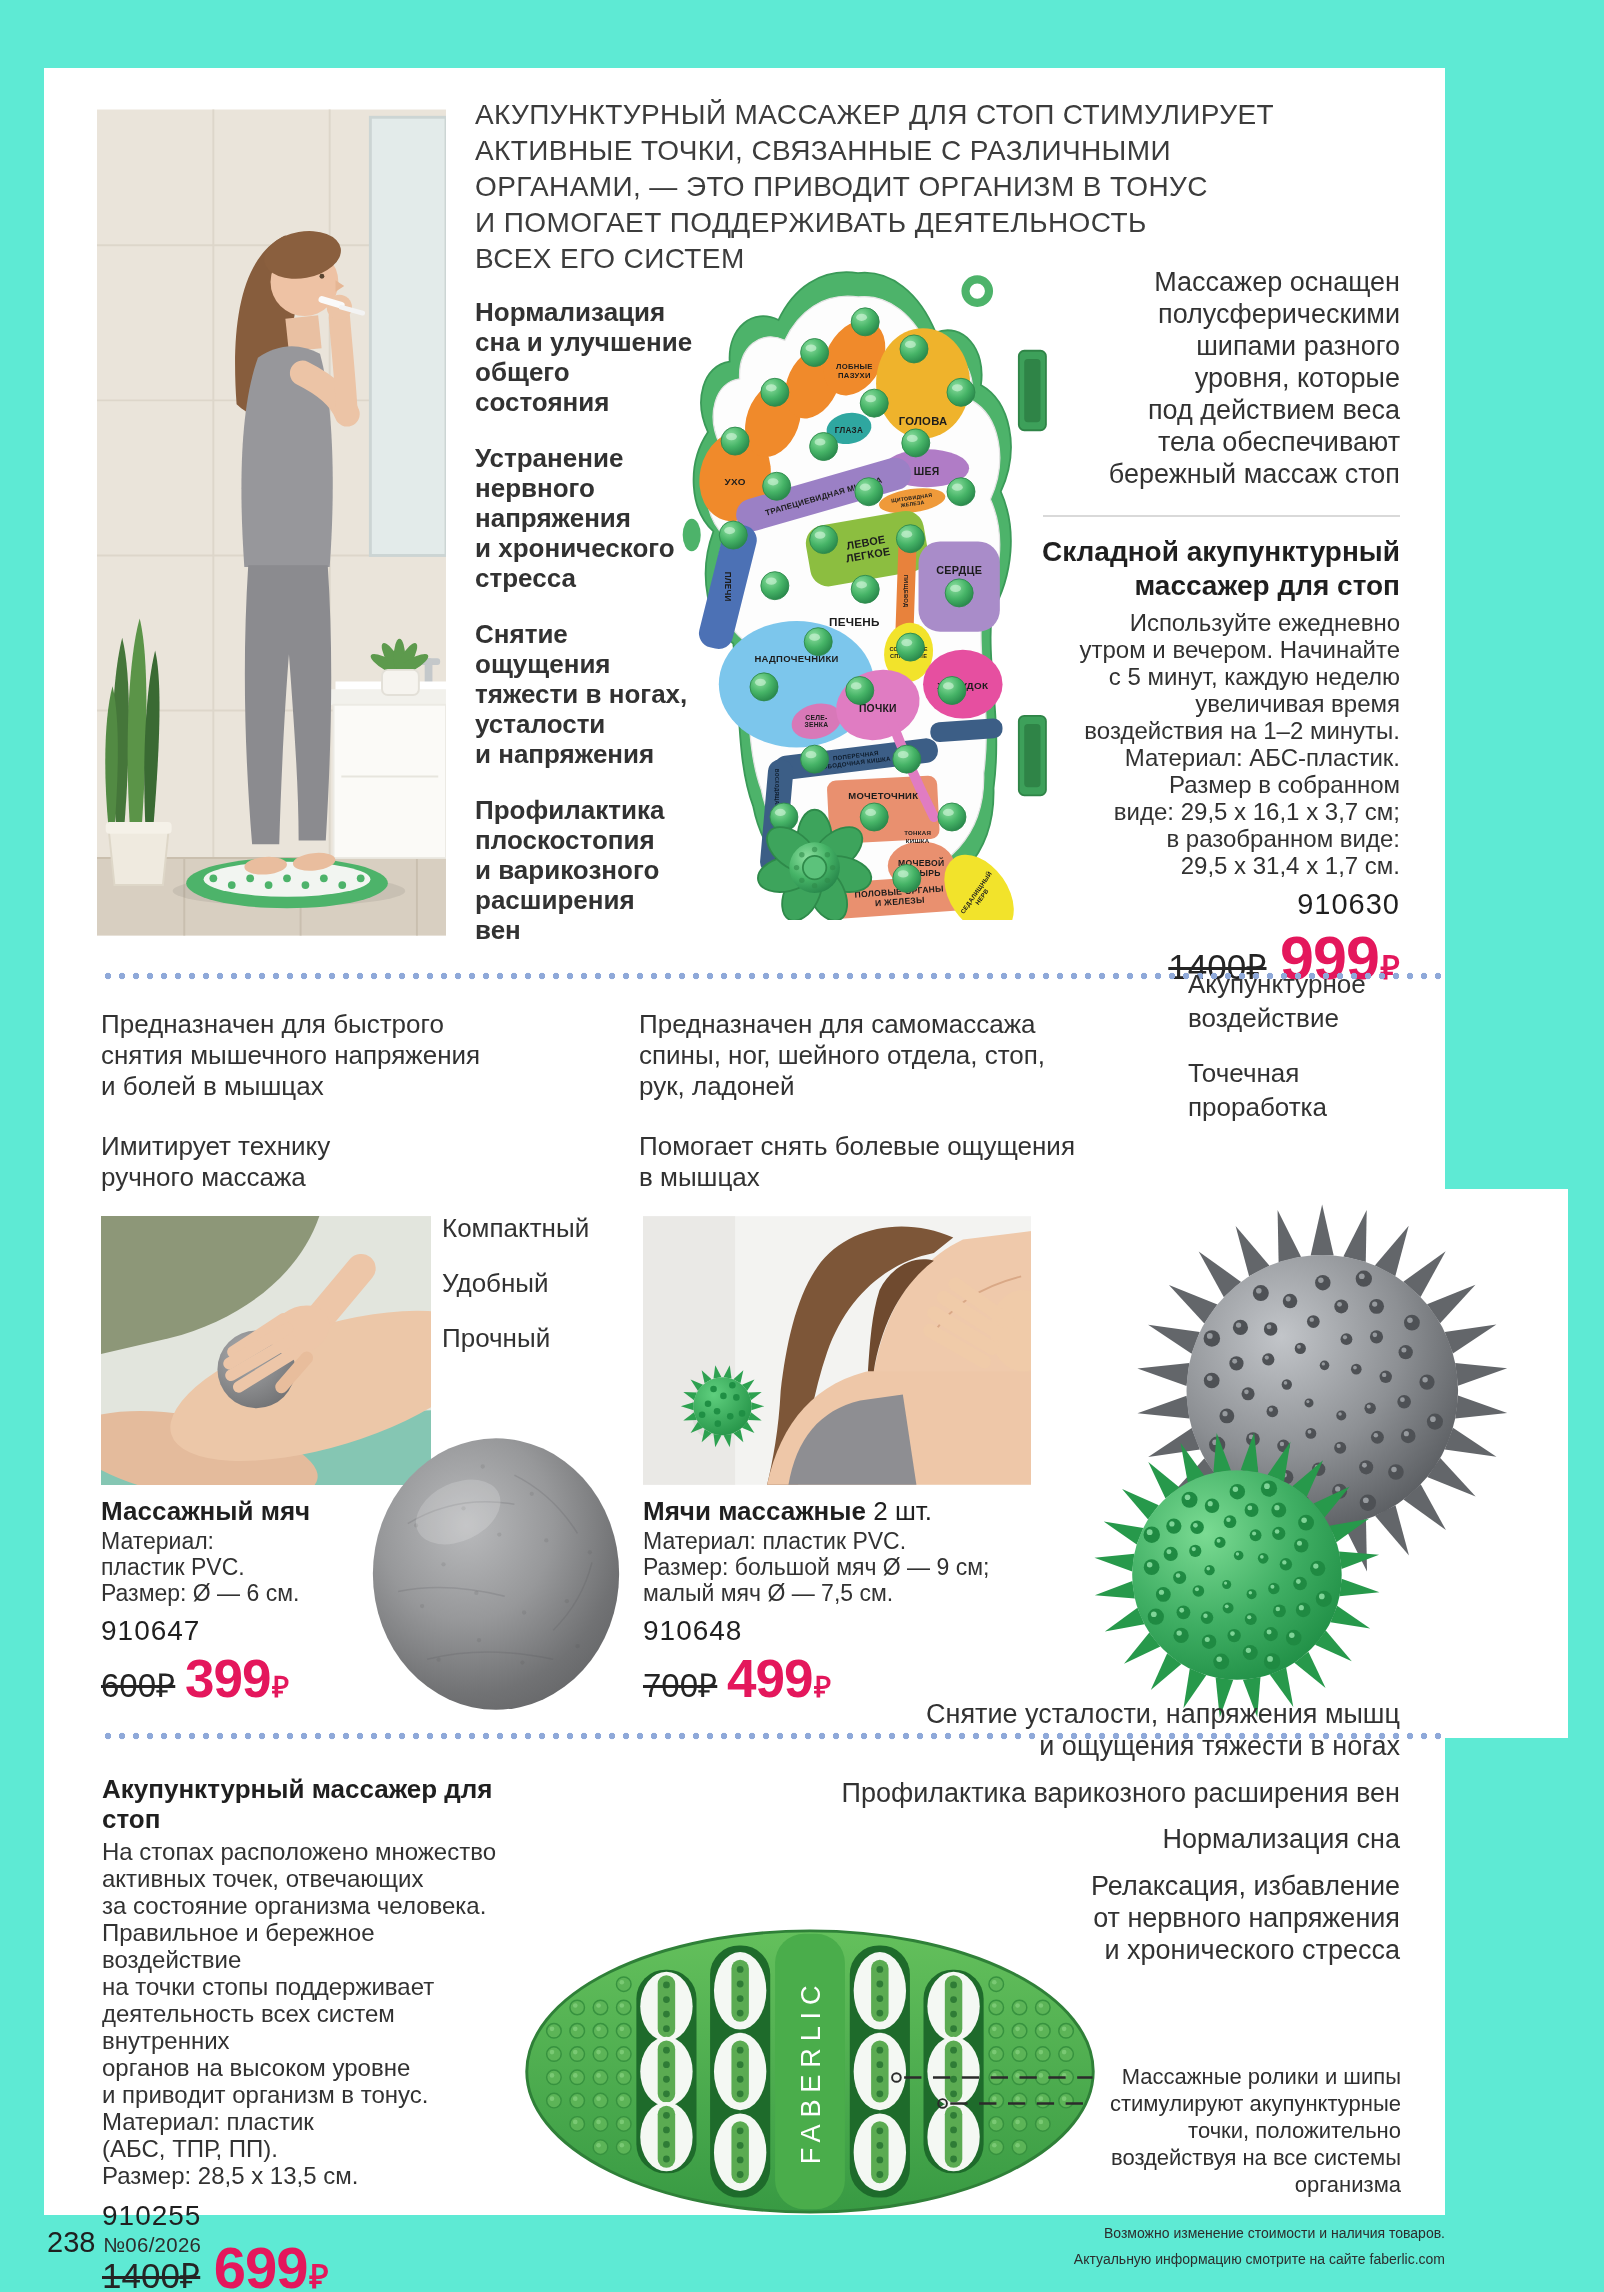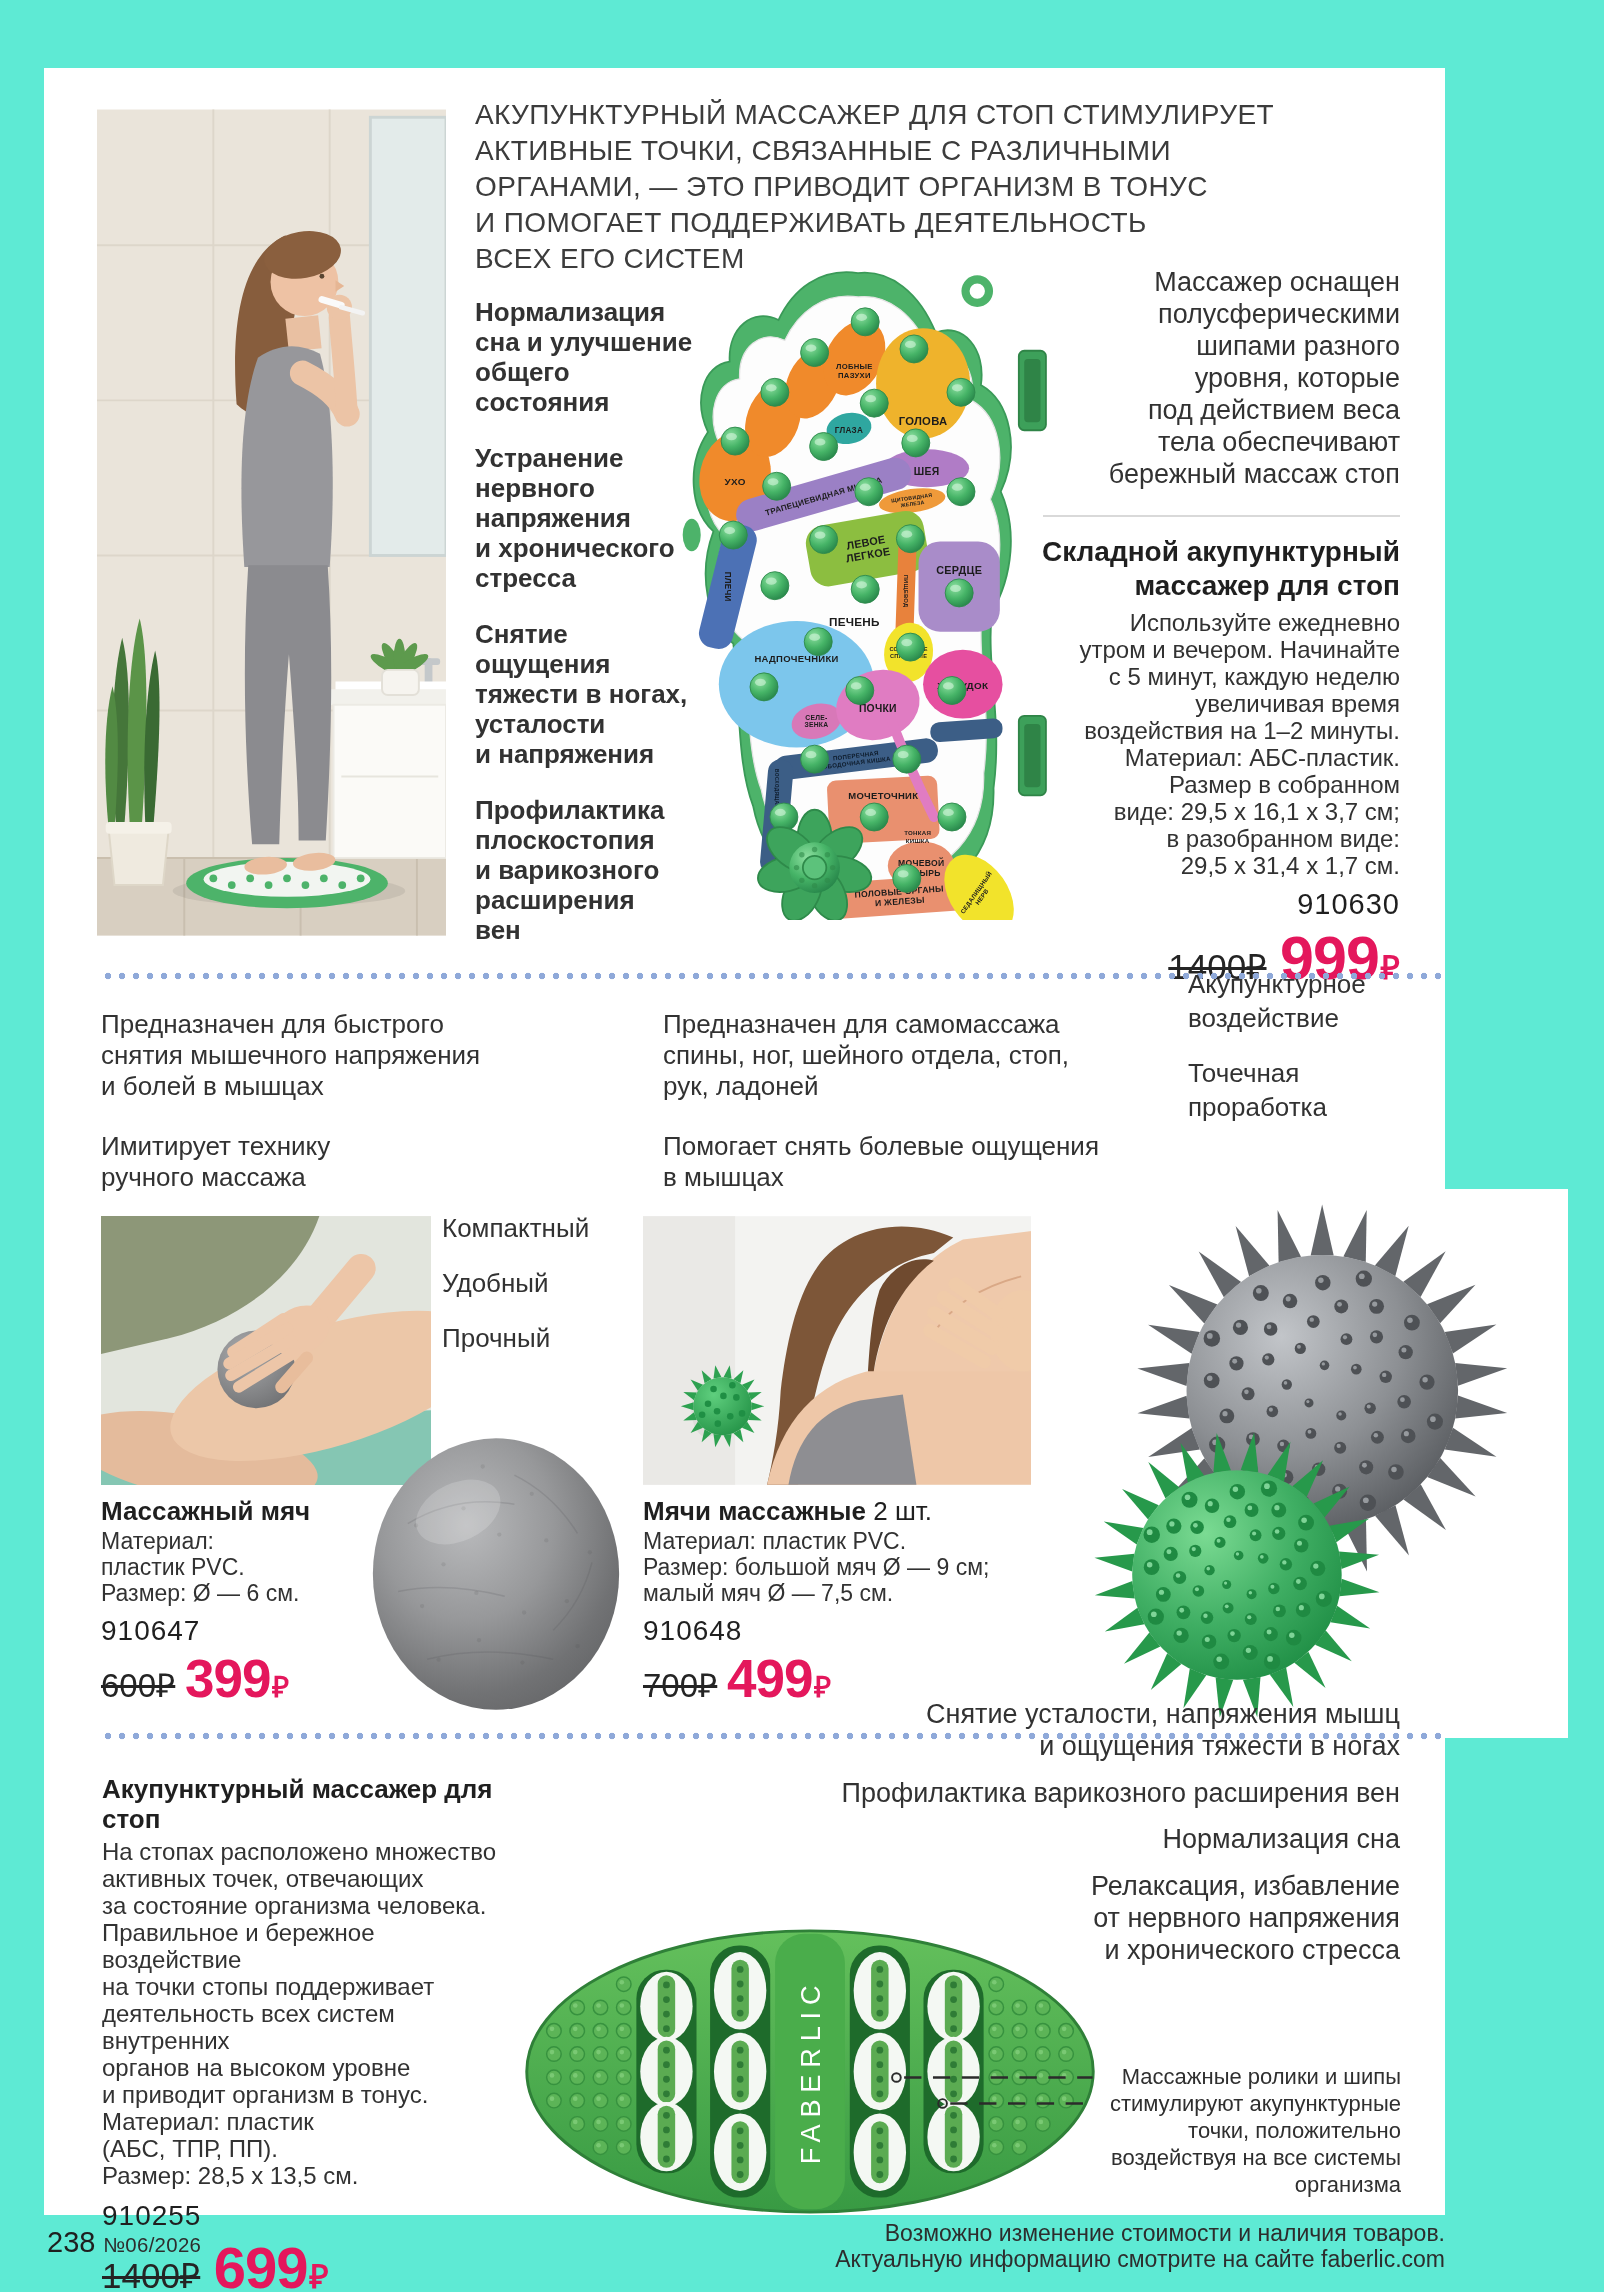--- a/index.html
+++ b/index.html
@@ -46,21 +46,21 @@
   .pacu .old{font-size:35px;}
   .pacu .new{font-size:58px;}
   .badge{left:415px;top:2077px;width:175px;height:90px;background:#d4124b;color:#fff;
          display:flex;align-items:center;justify-content:center;font-size:46px;font-weight:bold;}
   .bbullets{left:679px;top:1698px;width:721px;text-align:right;font-size:27px;line-height:32px;}
   .bbullets p{margin:0 0 14.6px;}
   .callout{left:1090px;top:2063px;width:311px;text-align:right;font-size:22px;
            line-height:27px;color:#2f2f2f;}
   .footl{left:47px;top:2226px;font-size:29px;color:#1f1f1f;}
   .footl .issue{font-size:20.4px;margin-left:7.8px;color:#2d2d2d;letter-spacing:0.3px;}
-  .footr{left:776px;top:2220px;width:669px;text-align:right;font-size:23px;line-height:26px;color:#2d2d2d;}
+  .footr{left:776px;top:2220px;width:669px;text-align:right;font-size:14px;line-height:26px;color:#2d2d2d;}
   .photo{overflow:hidden;background:#fff;}
 </style>
 </head>
 <body>
 
 <div class="page">
   <div class="abs card"></div>
 
   <div class="abs photo" style="left:97px;top:109px;width:349px;height:827px;">
     <svg id="ph-bath" width="349" height="827" viewBox="0 0 360 852">
@@ -388,21 +388,21 @@
 
   <div class="abs dotted" style="left:101px;top:972px;width:1344px;"></div>
 
   <div class="abs col" style="left:101px;top:1009px;width:514px;">
     <p class="pre">Предназначен для быстрого
 снятия мышечного напряжения
 и болей в мышцах</p>
     <p class="pre">Имитирует технику
 ручного массажа</p>
   </div>
-  <div class="abs col" style="left:639px;top:1009px;width:529px;margin-left:24px;">
+  <div class="abs col" style="left:639px;top:1009px;width:529px;">
     <p class="pre">Предназначен для самомассажа
 спины, ног, шейного отдела, стоп,
 рук, ладоней</p>
     <p class="pre">Помогает снять болевые ощущения
 в мышцах</p>
   </div>
   <div class="abs col col3" style="left:1188px;top:967px;width:233px;">
     <p class="pre">Акупунктурное
 воздействие</p>
     <p class="pre">Точечная

